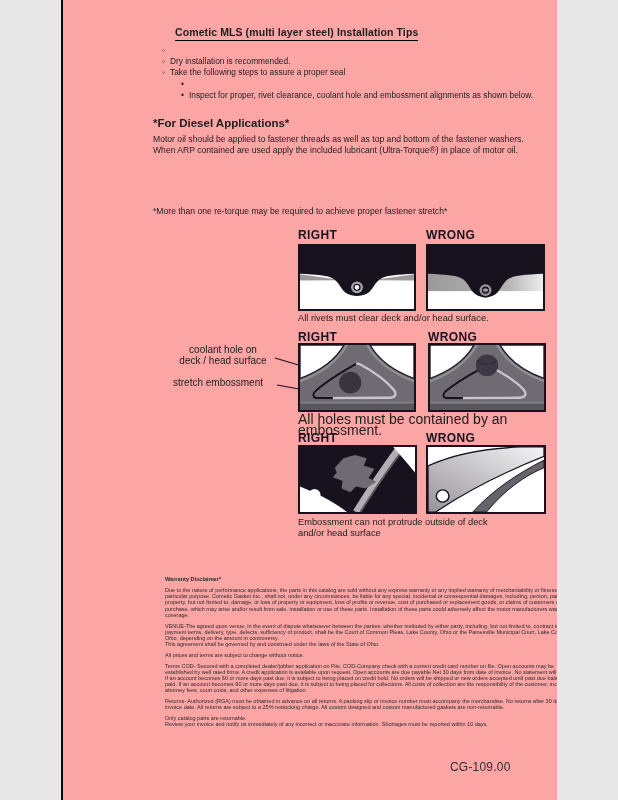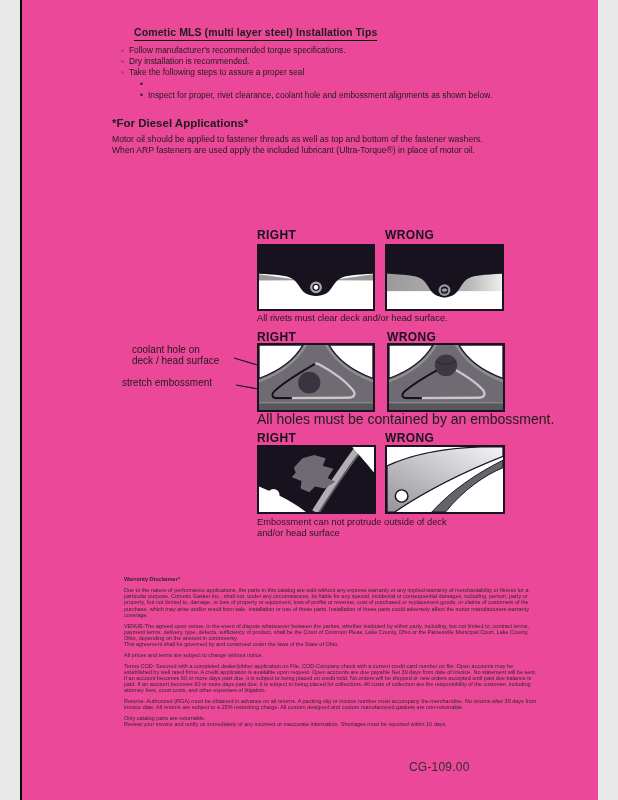--- a/index.html
+++ b/index.html
@@ -1,17 +1,17 @@
 <!DOCTYPE html>
 <html><head>
 <meta charset="utf-8">
 <style>
   html,body{margin:0;padding:0;background:#e8e8e8;}
   #page{
-    position:relative;width:578px;height:800px;background:#ec4899;
+    position:relative;width:496px;height:800px;background:#fca5a5;
     font-family:"Liberation Sans",sans-serif;color:#1c1c1c;overflow:hidden;
     margin:0 auto;
   }
   .abs{position:absolute;}
   .edge-line{left:0;top:0;width:2px;height:800px;background:#0a0a0a;}
 
   .title{
     left:114px;top:26px;font-size:10.5px;font-weight:bold;
     border-bottom:1.6px solid #000;padding-bottom:2px;letter-spacing:.1px;
   }
@@ -26,61 +26,61 @@
   .para{font-size:8.6px;line-height:11.4px;white-space:pre-line;}
   .p1{left:92px;top:134px;width:430px;}
   .p2{left:92px;top:164px;width:430px;}
   .p3{left:92px;top:206px;width:430px;}
 
   .diag-header{font-size:12px;font-weight:bold;text-align:left;letter-spacing:.4px;color:#17121d;}
   .diag-box{border:2px solid #17121d;background:#fff;box-sizing:border-box;width:118px;height:67px;}
   .diag-box svg{display:block;}
   .caption{font-size:9.3px;line-height:10.5px;white-space:pre-line;color:#1c1c1c;}
 
-  .side-label{font-size:10px;line-height:11px;text-align:left;white-space:pre-line;color:#1c1c1c;}
+  .side-label{font-size:10px;line-height:11px;text-align:center;white-space:pre-line;color:#1c1c1c;}
 
   .legal{left:104px;top:576px;width:416px;font-size:5.5px;line-height:6.15px;color:#2a2a2a;}
   .legal .lh{font-weight:bold;font-size:5.6px;margin:0 0 5px 0;}
   .legal p{margin:0 0 4.6px 0;white-space:pre-line;}
 
   .footer{left:389px;top:760px;font-size:12px;color:#2e2e2e;letter-spacing:.2px;}
 </style>
 </head>
 <body>
 
 <div id="page">
   <div class="abs edge-line"></div>
 
   <div class="abs title">Cometic MLS (multi layer steel) Installation Tips</div>
 
   <div class="abs bullets">
     <div class="b-row">
       <span class="mk">◦</span>
-      <span>Follow manufacturer's recommended torque specifications.</span>
     </div>
     <div class="b-row">
       <span class="mk">◦</span>
       <span>Dry installation is recommended.</span>
     </div>
     <div class="b-row">
       <span class="mk">◦</span>
       <span>Take the following steps to assure a proper seal</span>
     </div>
     <div class="b-row b-sub">
       <span class="mk">•</span>
     </div>
     <div class="b-row b-sub">
       <span class="mk">•</span>
       <span>Inspect for proper, rivet clearance, coolant hole and embossment alignments as shown below.</span>
     </div>
   </div>
 
   <div class="abs diesel-h">*For Diesel Applications*</div>
   <div class="abs para p1">Motor oil should be applied to fastener threads as well as top and bottom of the fastener washers.
-When ARP fasteners are used apply the included lubricant (Ultra-Torque®) in place of motor oil.</div>
+When ARP contained are used apply the included lubricant (Ultra-Torque®) in place of motor oil.</div>
+  <div class="abs para p3">*More than one re-torque may be required to achieve proper fastener stretch*</div>
 
   <div class="abs diag-header" style="left:237px;top:228px;width:118px;">RIGHT</div>
   <div class="abs diag-header" style="left:365px;top:228px;width:119px;">WRONG</div>
 
   <div class="abs diag-box" style="left:237px;top:244px;">
     <svg width="114" height="63" viewBox="0 0 118 67" preserveAspectRatio="none">
       <rect x="0" y="0" width="118" height="67" fill="#ffffff"></rect>
       <polygon points="0,30 44,36.5 0,36.8" fill="#9a9a9a"></polygon>
       <polygon points="118,30 74,36.5 118,36.8" fill="#9a9a9a"></polygon>
       <path d="M0,0 H118 V29.5 C100,30.5 91,31 85,34 C77,38 76,46.5 69.5,50.5 C63.5,54 54.5,54 48.5,50.5 C42,46.5 41,38 33,34 C27,31 18,30.5 0,29.5 Z" fill="#17121d"></path>

